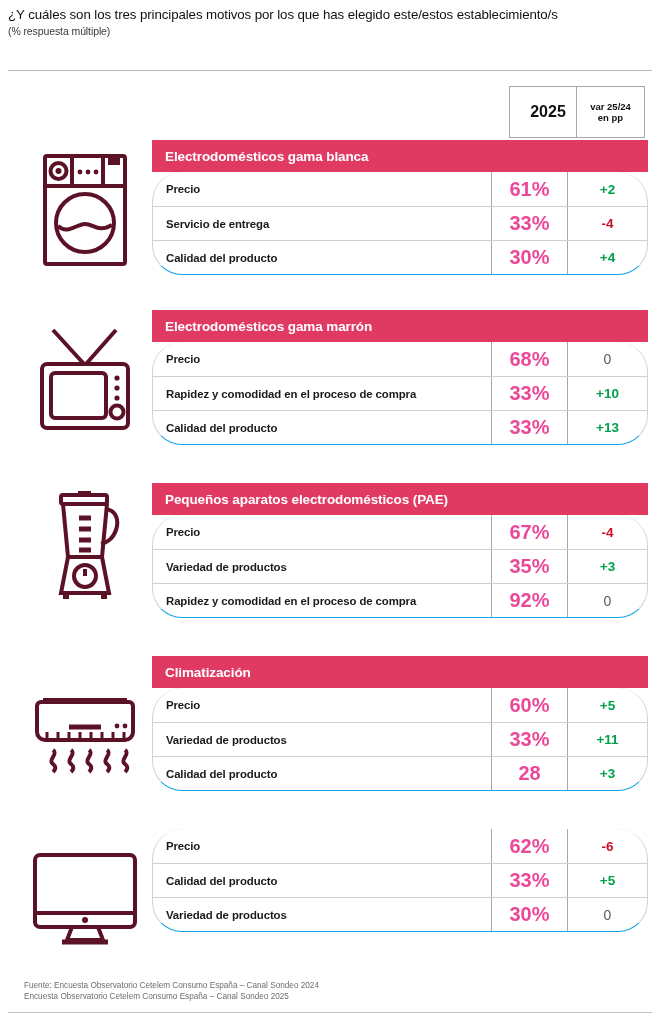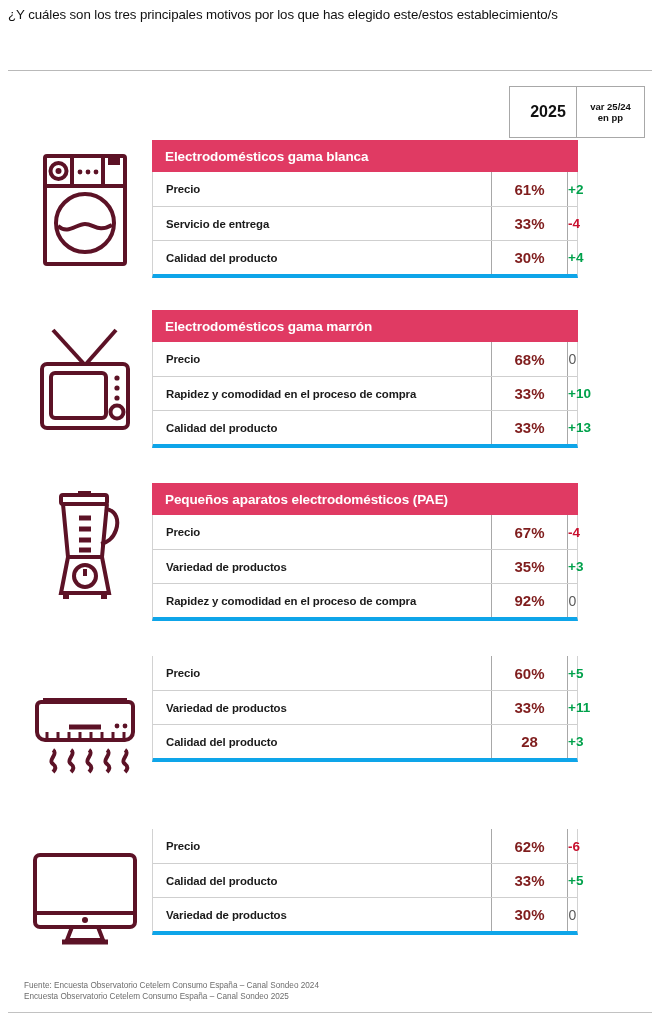--- a/index.html
+++ b/index.html
@@ -78,42 +78,43 @@
 
   
   .section {
     position: absolute;
     left: 0;
     width: 660px;
   }
   .section-table {
     position: absolute;
     left: 152px;
-    width: 426px;
+    width: 496px;
     box-sizing: border-box;
   }
   .band {
     height: 32px;
     background: #e03a63;
     display: flex;
     align-items: center;
     box-sizing: border-box;
   }
   .band-label {
     padding-left: 13px;
     color: #ffffff;
     font-size: 13.5px;
     font-weight: bold;
     letter-spacing: -0.1px;
   }
   .rows {
     box-sizing: border-box;
     border-left: 1px solid #d2d2d2;
     border-right: 1px solid #d2d2d2;
-    border-bottom: 4px solid #0ea5e9;
+    border-bottom: 1px solid #0ea5e9;
+    border-radius: 30px;
   }
   .row {
     display: flex;
     height: 34px;
     box-sizing: border-box;
     border-top: 1px solid #cfcfcf;
   }
   .row:first-child { border-top: none; }
   .cell-label {
     flex: 0 0 338px;
@@ -129,23 +130,23 @@
   }
   .cell-value {
     flex: 0 0 77px;
     width: 77px;
     display: flex;
     align-items: center;
     justify-content: center;
     box-sizing: border-box;
     border-left: 1px solid #a8a8a8;
     border-right: 1px solid #a8a8a8;
-    font-size: 15px;
-    font-weight: bold;
-    color: #7f1d1d;
+    font-size: 20px;
+    font-weight: bold;
+    color: #ec4899;
   }
   .cell-var {
     flex: 1 1 auto;
     display: flex;
     align-items: center;
     justify-content: center;
     box-sizing: border-box;
     font-size: 13.5px;
     font-weight: bold;
   }
@@ -184,20 +185,21 @@
     width: 644px;
     height: 1px;
     background: #c2c2c2;
   }
 </style>
 </head>
 <body>
 
 <div class="title-block">
   <div class="title-line">¿Y cuáles son los tres principales motivos por los que has elegido este/estos establecimiento/s</div>
+  <div class="subtitle-line">(% respuesta múltiple)</div>
 </div>
 <div class="title-rule"></div>
 
 <div class="col-head col-head-year">
   <span>2025</span>
 </div>
 <div class="col-head col-head-var">
   <div>
     <div>var 25/24</div>
     <div>en pp</div>
@@ -339,20 +341,23 @@
       <line x1="82" y1="56" x2="82" y2="64" stroke-width="3"></line>
       <line x1="93" y1="56" x2="93" y2="64" stroke-width="3"></line>
       <path d="M22 74 c6 4 -6 10 0 14 c4 3 2 6 0 8" stroke-width="4"></path>
       <path d="M40 74 c6 4 -6 10 0 14 c4 3 2 6 0 8" stroke-width="4"></path>
       <path d="M58 74 c6 4 -6 10 0 14 c4 3 2 6 0 8" stroke-width="4"></path>
       <path d="M76 74 c6 4 -6 10 0 14 c4 3 2 6 0 8" stroke-width="4"></path>
       <path d="M94 74 c6 4 -6 10 0 14 c4 3 2 6 0 8" stroke-width="4"></path>
     </svg>
       </div>
       <div class="section-table">
+        <div class="band">
+          <span class="band-label">Climatización</span>
+        </div>
         <div class="rows">
           <div class="row">
             <div class="cell-label">Precio</div>
             <div class="cell-value">60%</div>
             <div class="cell-var var-up">+5</div>
           </div>
           <div class="row">
             <div class="cell-label">Variedad de productos</div>
             <div class="cell-value">33%</div>
             <div class="cell-var var-up">+11</div>

